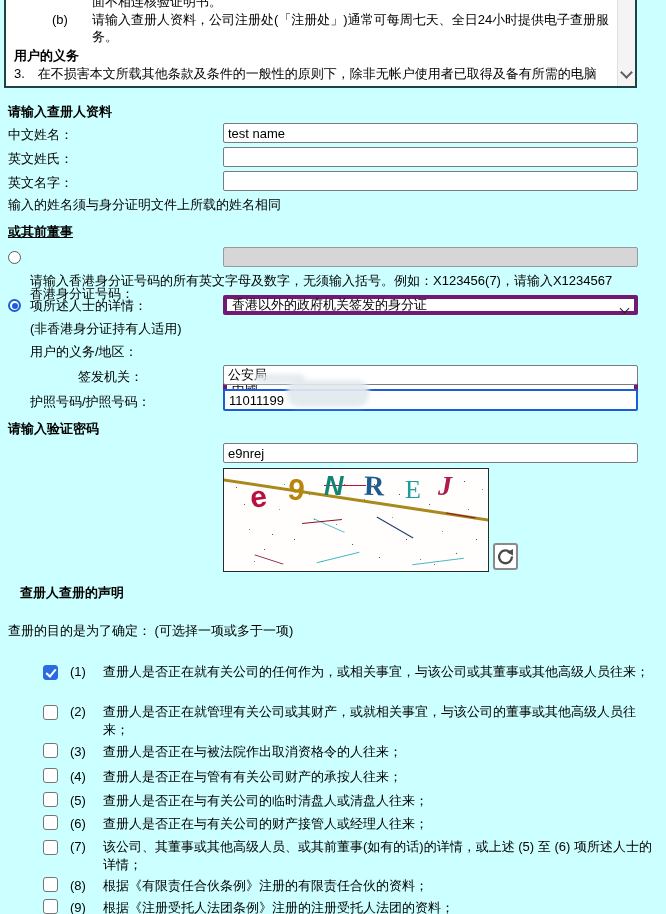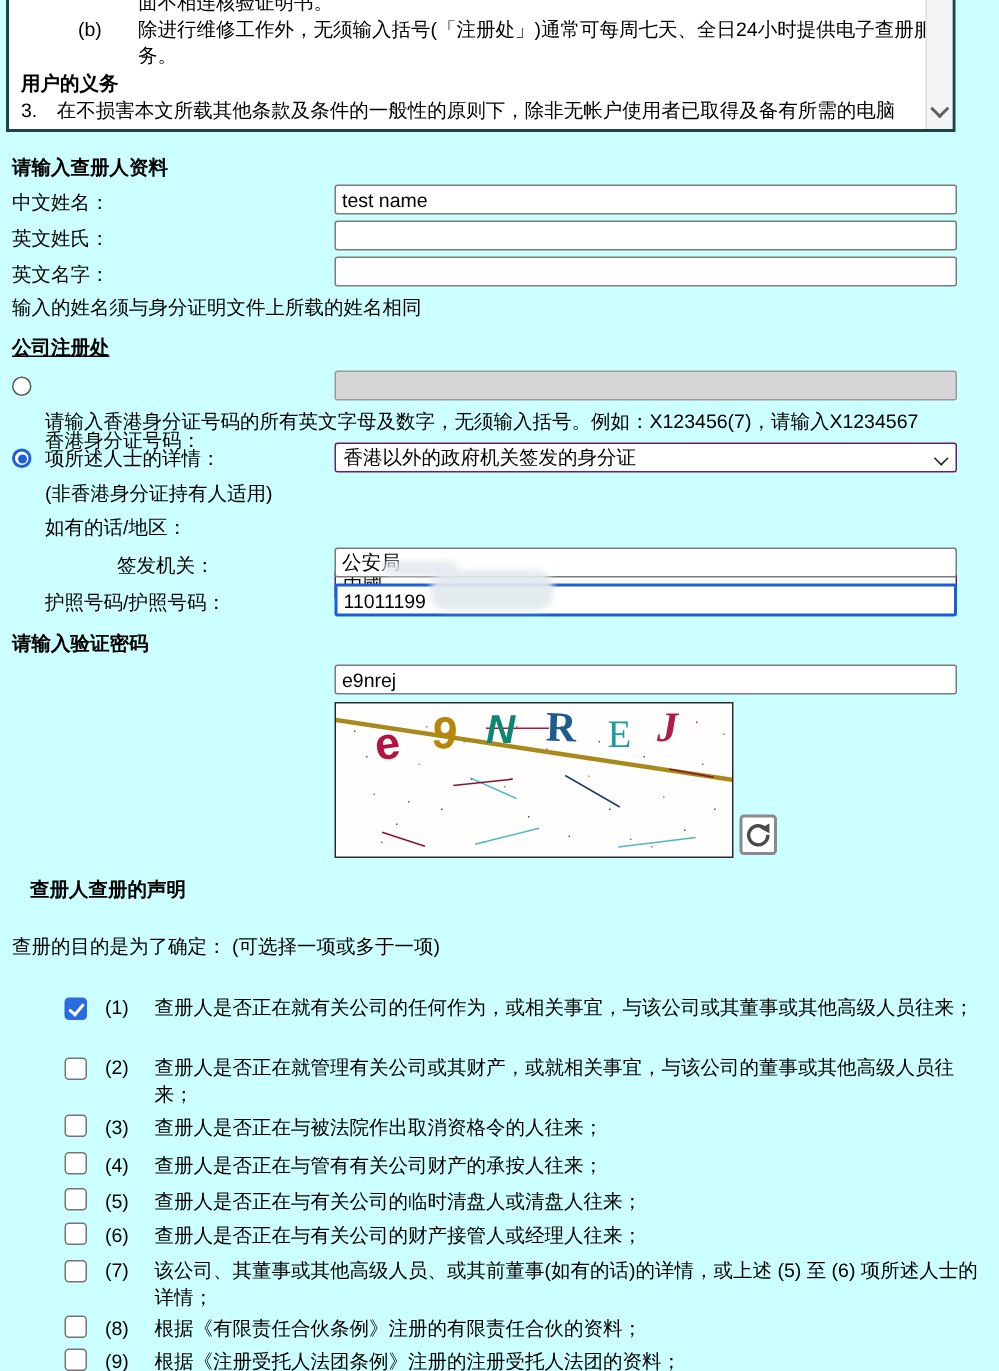--- a/index.html
+++ b/index.html
@@ -19,21 +19,21 @@
   .chev-down{position:absolute;left:4px;bottom:9px;width:7px;height:7px;
     border-right:2px solid #5f5f5f;border-bottom:2px solid #5f5f5f;transform:rotate(45deg);}
 
   
   .txt{position:absolute;left:223px;width:415px;height:20px;box-sizing:border-box;
     border:1px solid #7b7b7b;border-radius:2px;background:#fff;padding:0 4px;
     font-family:"Liberation Sans","DejaVu Sans",sans-serif;font-size:13px;color:#000;}
   .txt.disabled{background:#d6d6d6;border-color:#9a9a9a;}
   .txt.focused{height:22px;border:2px solid #1b5dd8;}
   .sel{position:absolute;left:223px;width:415px;height:20px;box-sizing:border-box;
-    border:1px solid #701a75;border-radius:2px;background:#fff;display:flex;
+    border:4px solid #701a75;border-radius:2px;background:#fff;display:flex;
     align-items:center;padding:0 18px 0 5px;}
   .sel .chev{position:absolute;right:6px;top:6px;width:6px;height:6px;
     border-right:1.6px solid #222;border-bottom:1.6px solid #222;transform:rotate(45deg);}
 
   .radio{position:absolute;left:8px;width:13px;height:13px;border-radius:50%;
     border:1px solid #5a5a5a;background:#fff;box-sizing:border-box;}
   .radio.checked{border:2px solid #1f5fd6;}
   .radio.checked::after{content:"";position:absolute;left:1.5px;top:1.5px;right:1.5px;bottom:1.5px;
     border-radius:50%;background:#1f5fd6;}
 
@@ -82,21 +82,21 @@
     background:rgba(226,233,238,0.92);border-radius:12px;filter:blur(2px);}
   .smudge2{position:absolute;left:255px;top:374px;width:50px;height:10px;
     background:rgba(226,233,238,0.85);border-radius:6px;filter:blur(2px);}
 </style>
 </head>
 <body>
 
 <div class="abs terms-box">
   <div class="terms-line" style="left:86px;top:4px;">面不相连核验证明书。</div>
   <div class="terms-line" style="left:46px;top:22px;">(b)</div>
-  <div class="terms-line" style="left:86px;top:22px;">除进行维修工作外，无须输入括号(「注册处」)通常可每周七天、全日24小时提供电子查册服</div>
+  <div class="terms-line" style="left:86px;top:22px;">请输入查册人资料，公司注册处(「注册处」)通常可每周七天、全日24小时提供电子查册服</div>
   <div class="terms-line" style="left:86px;top:39px;">务。</div>
   <div class="terms-line bold" style="left:8px;top:58px;">用户的义务</div>
   <div class="terms-line" style="left:8px;top:76px;max-width:598px;overflow:hidden;">3.　在不损害本文所载其他条款及条件的一般性的原则下，除非无帐户使用者已取得及备有所需的电脑</div>
   <div class="scrollbar">
     <div class="chev-down"></div>
   </div>
 </div>
 
 <div class="heading" style="left:8px;top:103px;">请输入查册人资料</div>
 
@@ -104,38 +104,38 @@
 <input class="txt" style="top: 123px;" type="text" value="test name">
 
 <div class="lbl" style="left:8px;top:151px;">英文姓氏：</div>
 <input class="txt" style="top: 147px;" type="text" value="">
 
 <div class="lbl" style="left:8px;top:175px;">英文名字：</div>
 <input class="txt" style="top: 171px;" type="text" value="">
 
 <div class="note" style="left:8px;top:197px;">输入的姓名须与身分证明文件上所载的姓名相同</div>
 
-<div class="heading underline" style="left:8px;top:223px;">公司注册处</div>
+<div class="heading underline" style="left:8px;top:223px;">或其前董事</div>
 
 <div class="radio" style="top:251px;"></div>
 <div class="lbl" style="left:30px;top:250px;margin-top:36px;">香港身分证号码：</div>
 <input class="txt disabled" style="top: 247px;" type="text" disabled="" value="">
 
 <div class="note" style="left:30px;top:273px;">请输入香港身分证号码的所有英文字母及数字，无须输入括号。例如：X123456(7)，请输入X1234567</div>
 
 <div class="radio checked" style="top:299px;"></div>
 <div class="lbl" style="left:30px;top:298px;">项所述人士的详情：</div>
 <div class="sel" style="top:295px;">
   <span>香港以外的政府机关签发的身分证</span>
   <span class="chev"></span>
 </div>
 
 <div class="note" style="left:30px;top:321px;">(非香港身分证持有人适用)</div>
 
-<div class="lbl" style="left:30px;top:344px;">如有的话/地区：</div>
+<div class="lbl" style="left:30px;top:344px;">用户的义务/地区：</div>
 <div class="sel" style="top:340px;margin-top:40px;">
   <span>中國</span>
   <span class="chev"></span>
 </div>
 
 <div class="lbl" style="left:30px;top:369px;margin-left:48px;">签发机关：</div>
 <input class="txt" style="top: 365px;" type="text" value="公安局">
 
 <div class="lbl" style="left:30px;top:394px;">护照号码/护照号码：</div>
 <input class="txt focused" style="top: 389px;" type="text" value="11011199">

